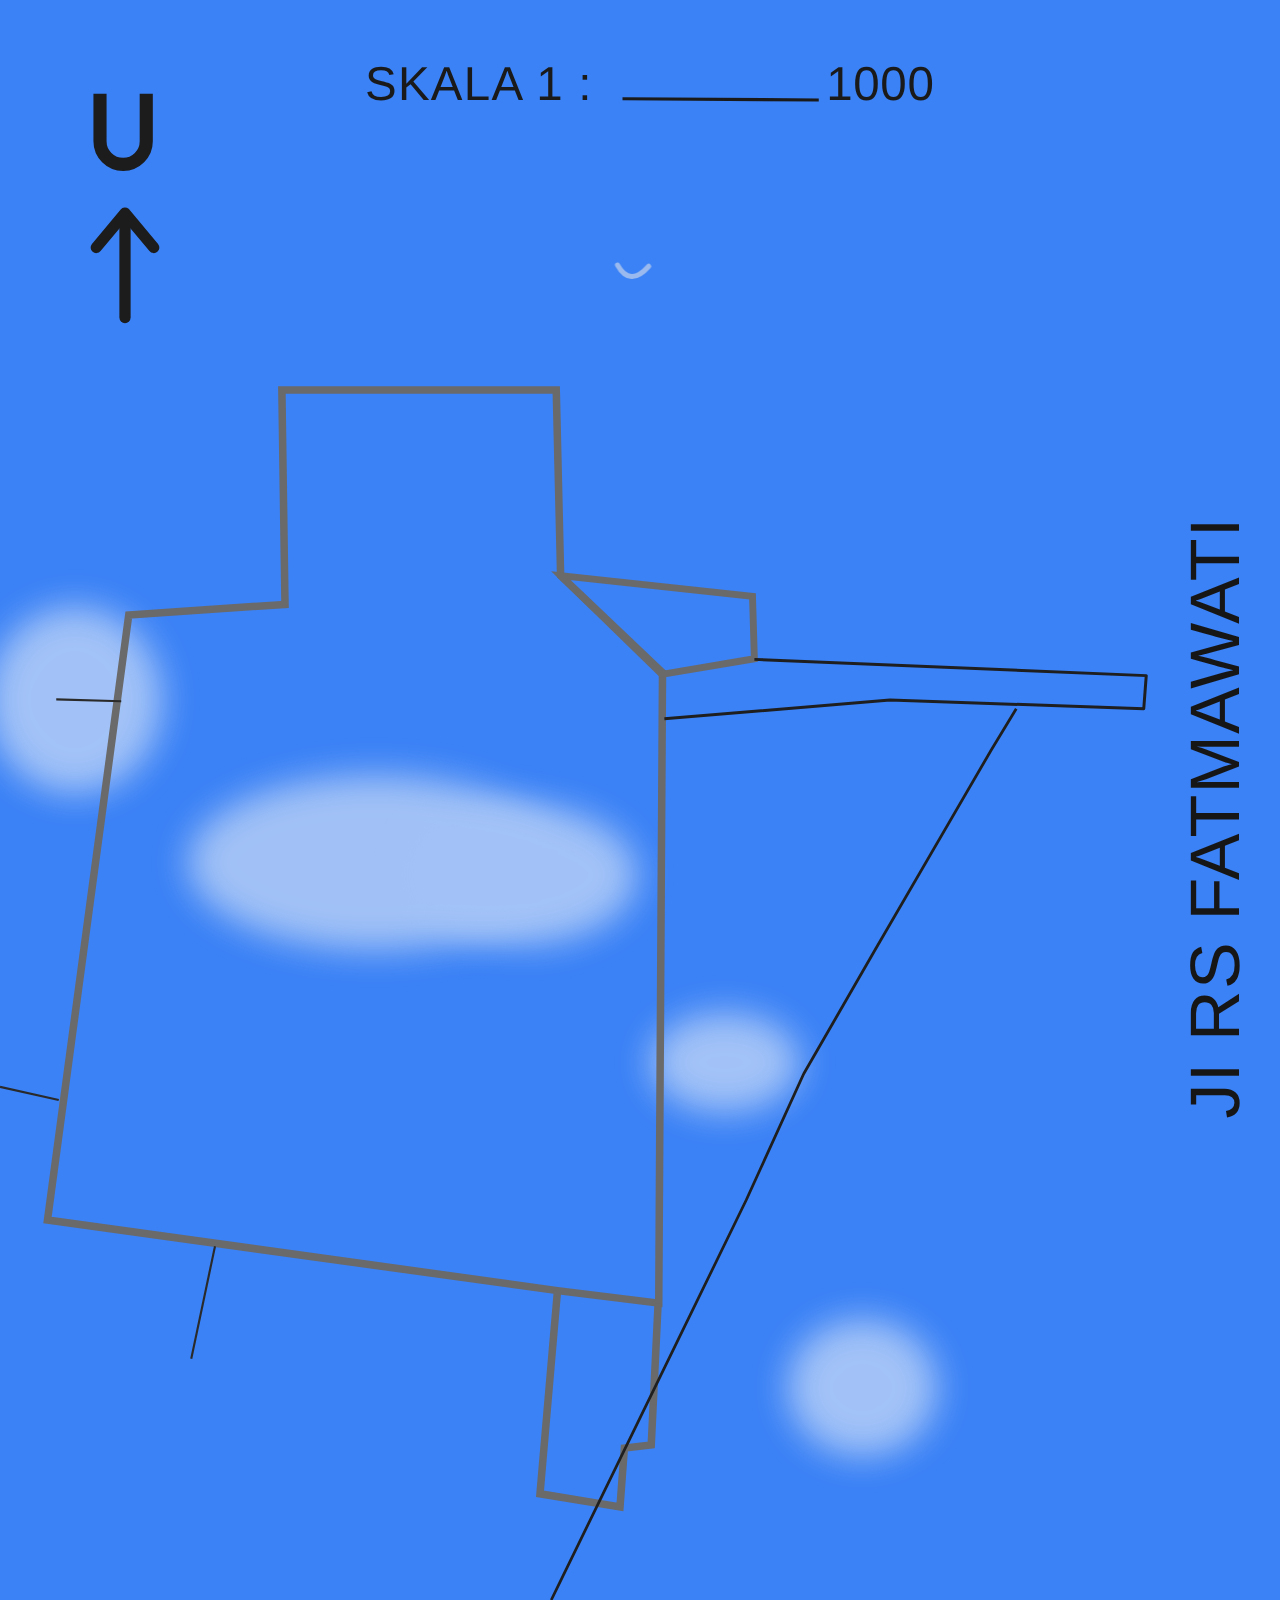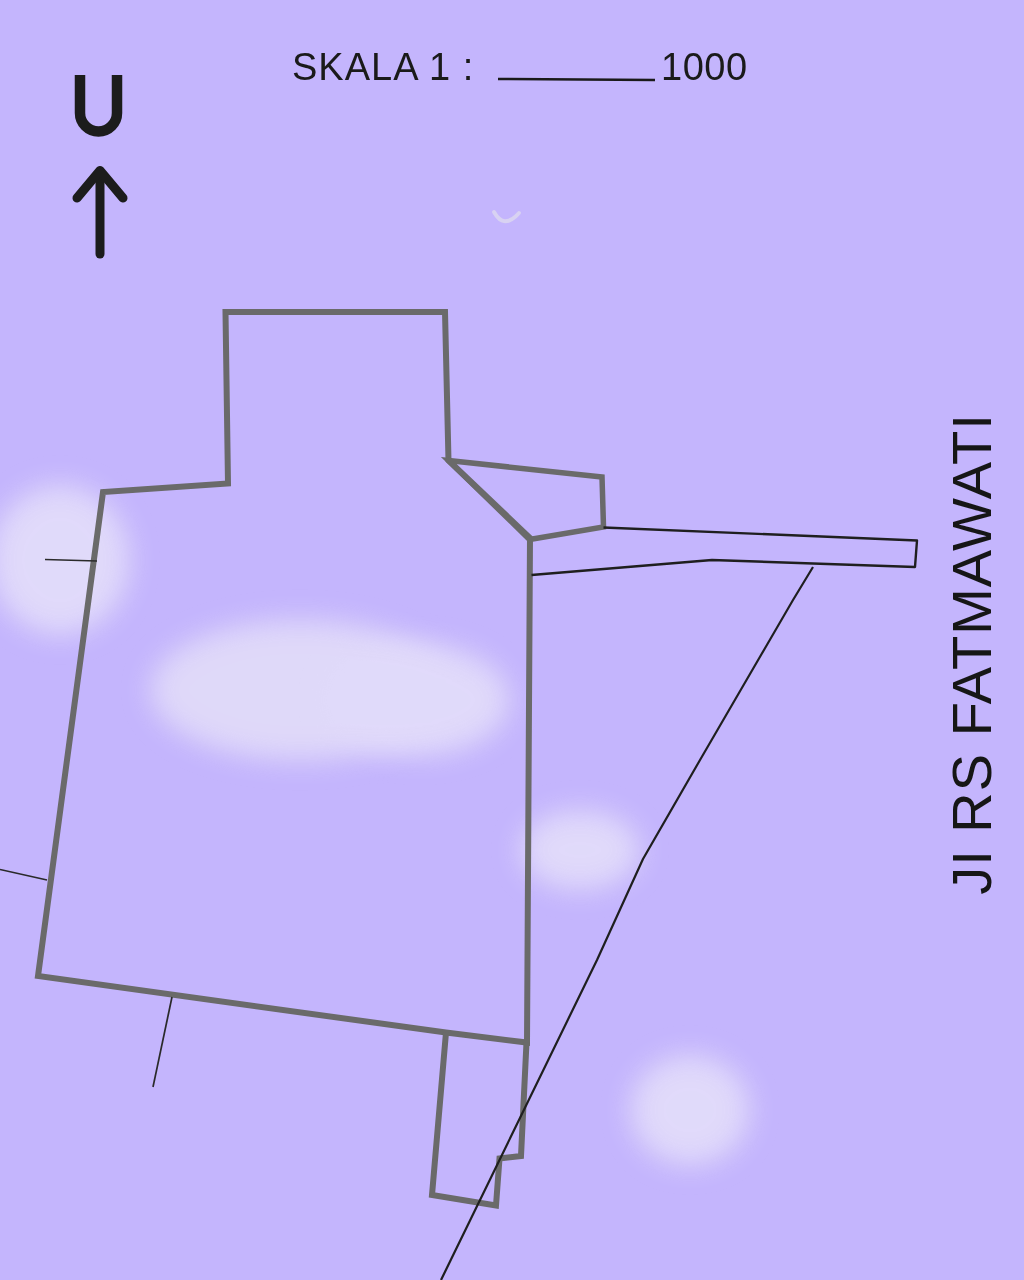--- a/index.html
+++ b/index.html
@@ -4,21 +4,21 @@
 <style>
   html, body {
     margin: 0;
     padding: 0;
     background: #ffffff;
   }
   .canvas {
     position: relative;
     width: 1024px;
     height: 1280px;
-    background: #c4b5fd;
+    background: #3b82f6;
     overflow: hidden;
     font-family: "Liberation Sans", sans-serif;
   }
   svg.plan {
     position: absolute;
     left: 0;
     top: 0;
   }
   
   .scale-text {

